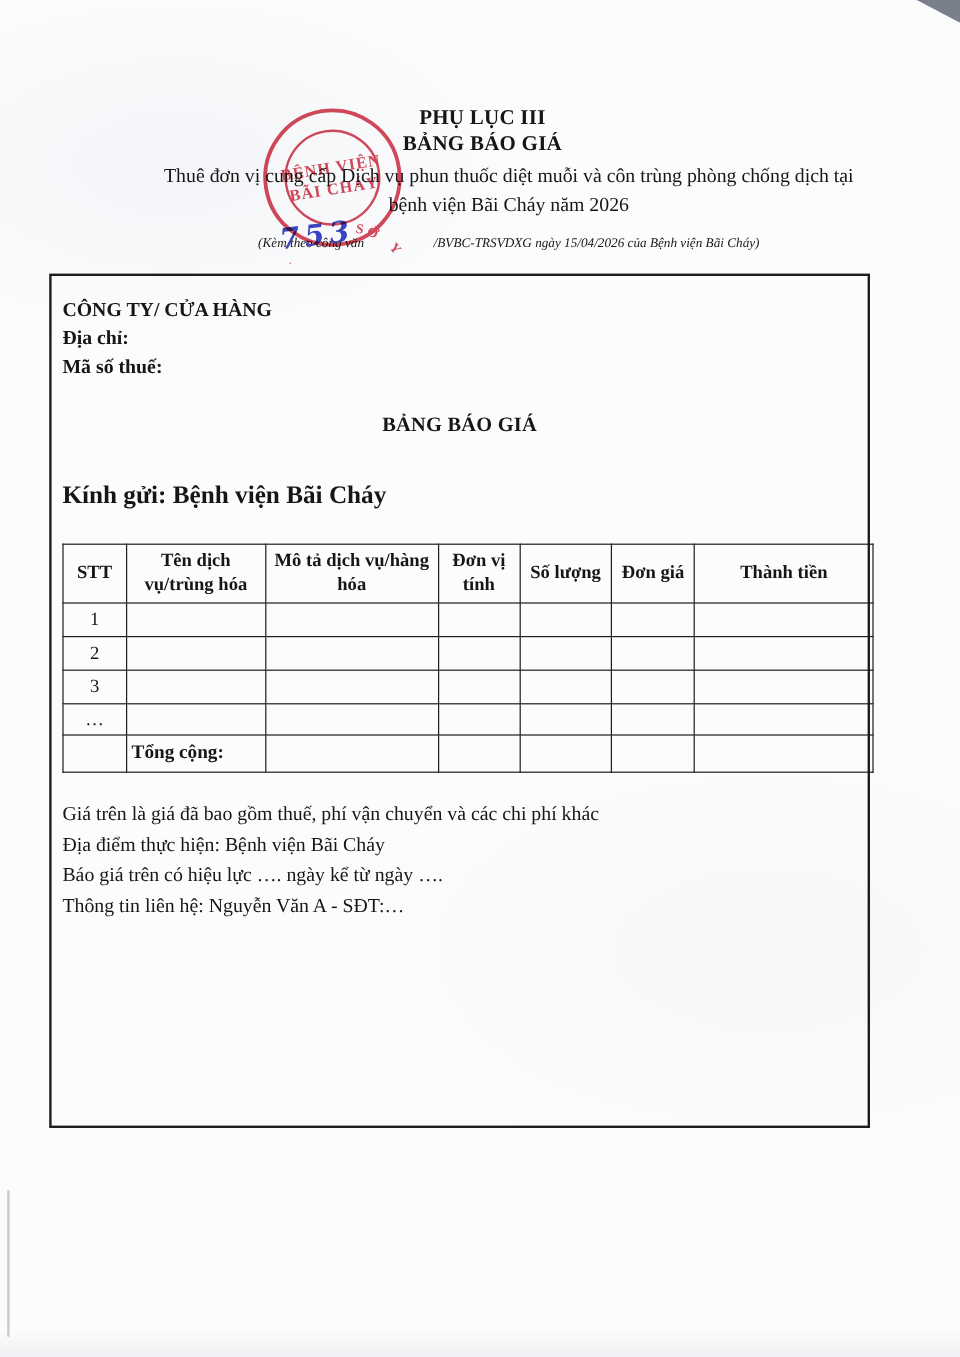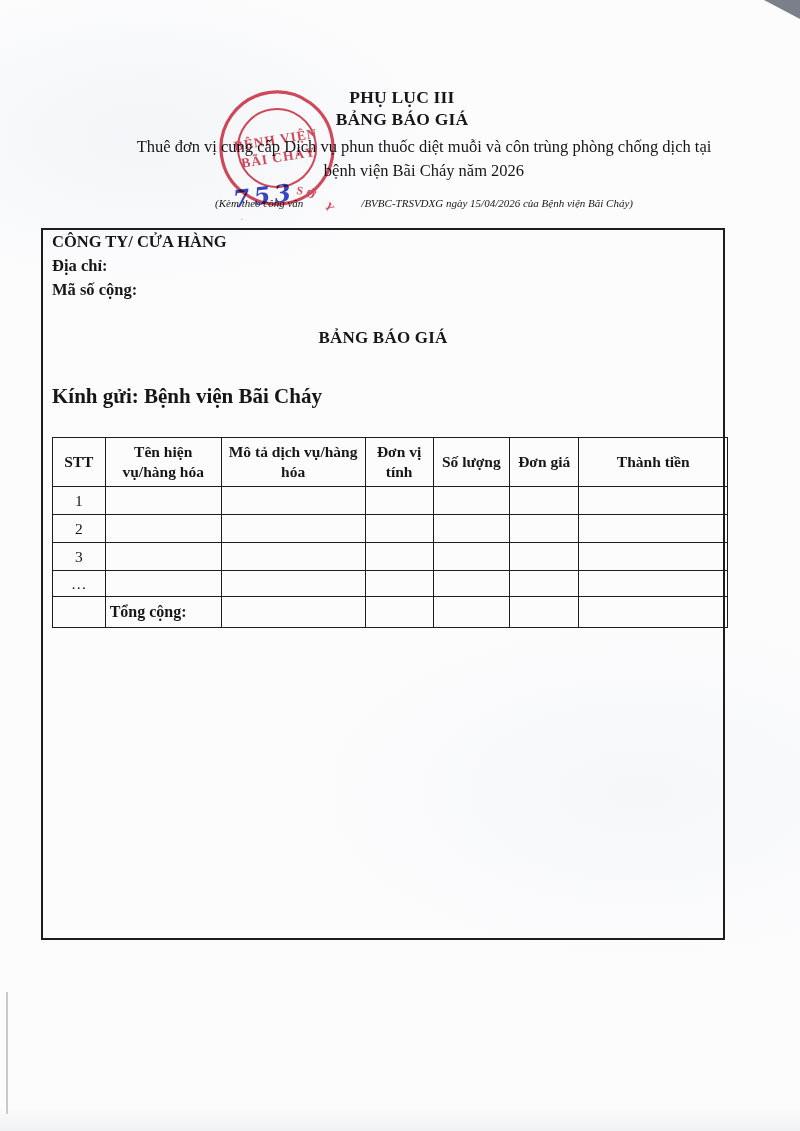--- a/index.html
+++ b/index.html
@@ -48,21 +48,21 @@
   }
 
   
   .stamp{position:absolute;left:205px;top:76px;width:144px;height:144px;
     mix-blend-mode:multiply;opacity:.88;}
 
   
   .main-box{
     position:absolute;left:41px;top:228px;width:684px;height:712px;
     border:2px solid #1d1d1d;box-sizing:border-box;
-    padding:0 9px;
+    padding:16px 9px;
   }
   .bold-line{font-weight:bold;font-size:16.5px;line-height:24px;}
   .box-title{text-align:center;font-weight:bold;font-size:17px;margin-top:26px;letter-spacing:.2px;}
   .salutation{font-weight:bold;font-size:21px;margin-top:36px;}
   .para{font-size:16.5px;line-height:27px;margin-top:9px;}
   .para2{margin-top:2px;}
 
   
   table.quote{
     width:676px;margin-top:28px;
@@ -129,41 +129,41 @@
     <g transform="rotate(-9 72 72)" font-family="Liberation Serif, DejaVu Serif, serif" font-weight="bold" fill="#cf3044" text-anchor="middle">
       <text x="72" y="68" font-size="13.5" letter-spacing="1">BỆNH VIỆN</text>
       <text x="72" y="86" font-size="13.5" letter-spacing="1">BÃI CHÁY</text>
     </g>
   </svg>
 
   <div class="main-box">
 
     <div class="bold-line">CÔNG TY/ CỬA HÀNG</div>
     <div class="bold-line">Địa chỉ:</div>
-    <div class="bold-line">Mã số cộng:</div>
+    <div class="bold-line">Mã số thuế:</div>
 
     <div class="box-title">BẢNG BÁO GIÁ</div>
 
     <div class="salutation">Kính gửi: Bệnh viện Bãi Cháy</div>
 
 
     <table class="quote">
       <colgroup>
         <col class="c-stt">
           <col class="c-ten">
           <col class="c-mota">
         <col class="c-dvt">
           <col class="c-sl">
           <col class="c-dg">
           <col class="c-tt">
       </colgroup>
       <thead>
         <tr>
           <th>STT</th>
-          <th>Tên hiện vụ/hàng hóa</th>
+          <th>Tên dịch vụ/trùng hóa</th>
           <th>Mô tả dịch vụ/hàng hóa</th>
           <th>Đơn vị tính</th>
           <th>Số lượng</th>
           <th>Đơn giá</th>
           <th>Thành tiền</th>
         </tr>
       </thead>
       <tbody>
         <tr>
           <td class="c">1</td>
@@ -206,16 +206,22 @@
           <td><span class="total-label">Tổng cộng:</span></td>
           <td></td>
           <td></td>
           <td></td>
           <td></td>
           <td></td>
         </tr>
       </tbody>
     </table>
 
+    <div class="notes">
+      <div>Giá trên là giá đã bao gồm thuế, phí vận chuyển và các chi phí khác</div>
+      <div>Địa điểm thực hiện: Bệnh viện Bãi Cháy</div>
+      <div>Báo giá trên có hiệu lực …. ngày kể từ ngày ….</div>
+      <div>Thông tin liên hệ: Nguyễn Văn A - SĐT:…</div>
+    </div>
 
 
   </div>
 </div>
 
 </body></html>

